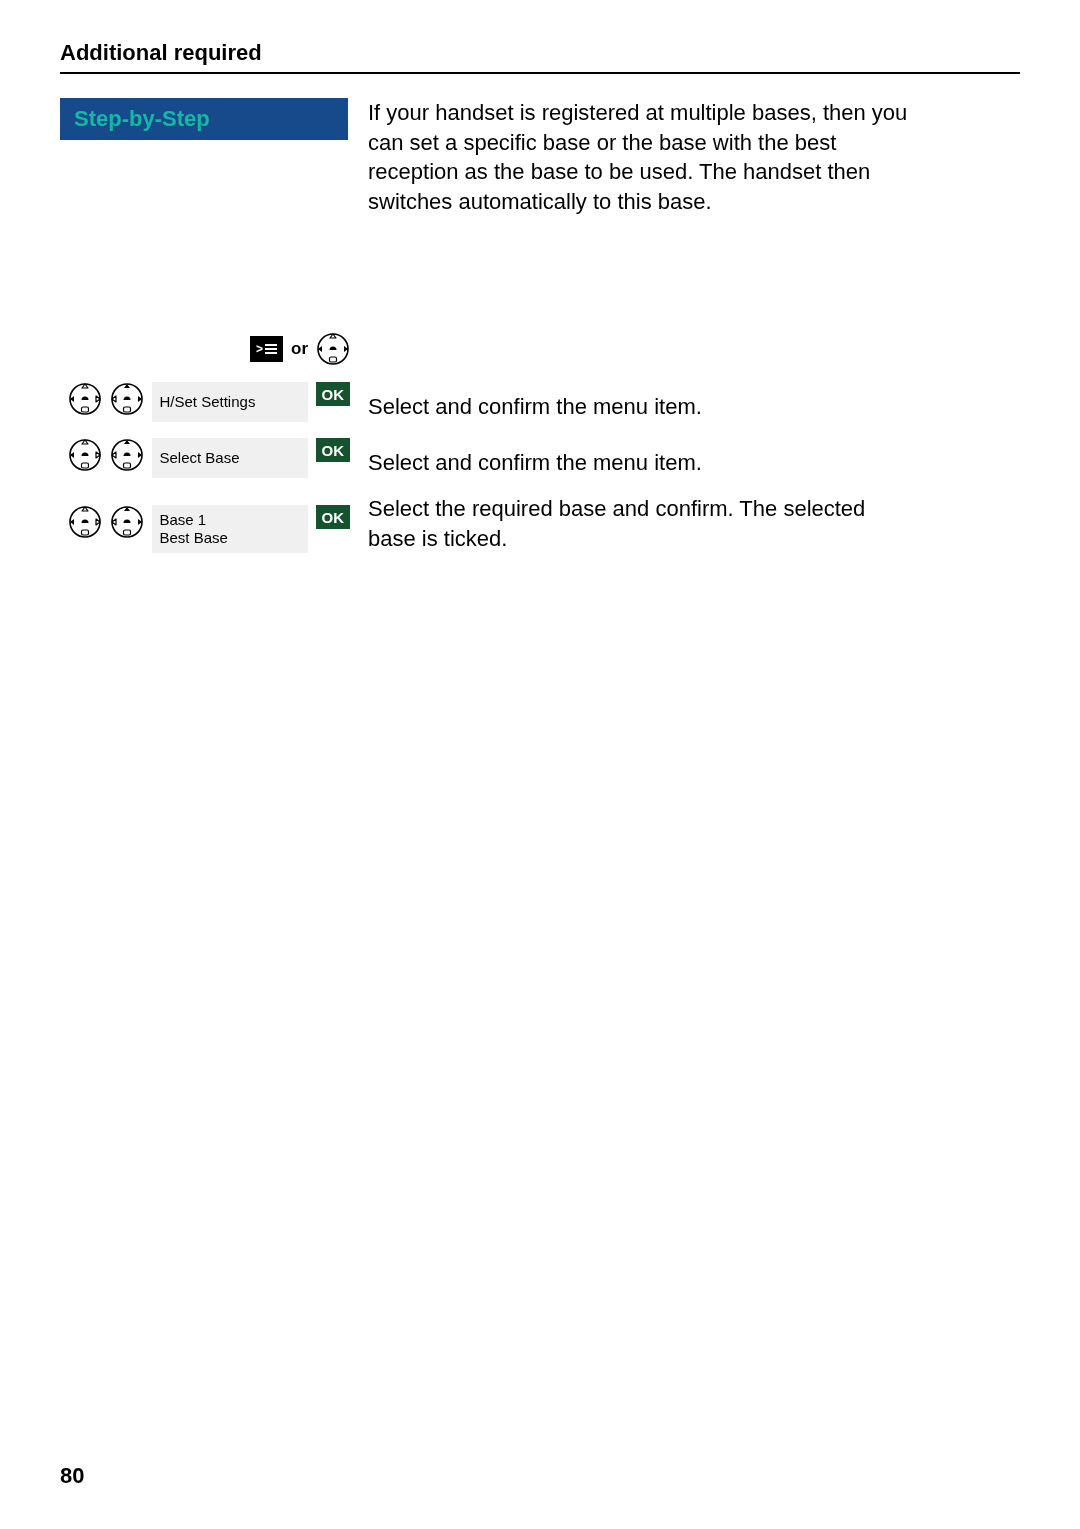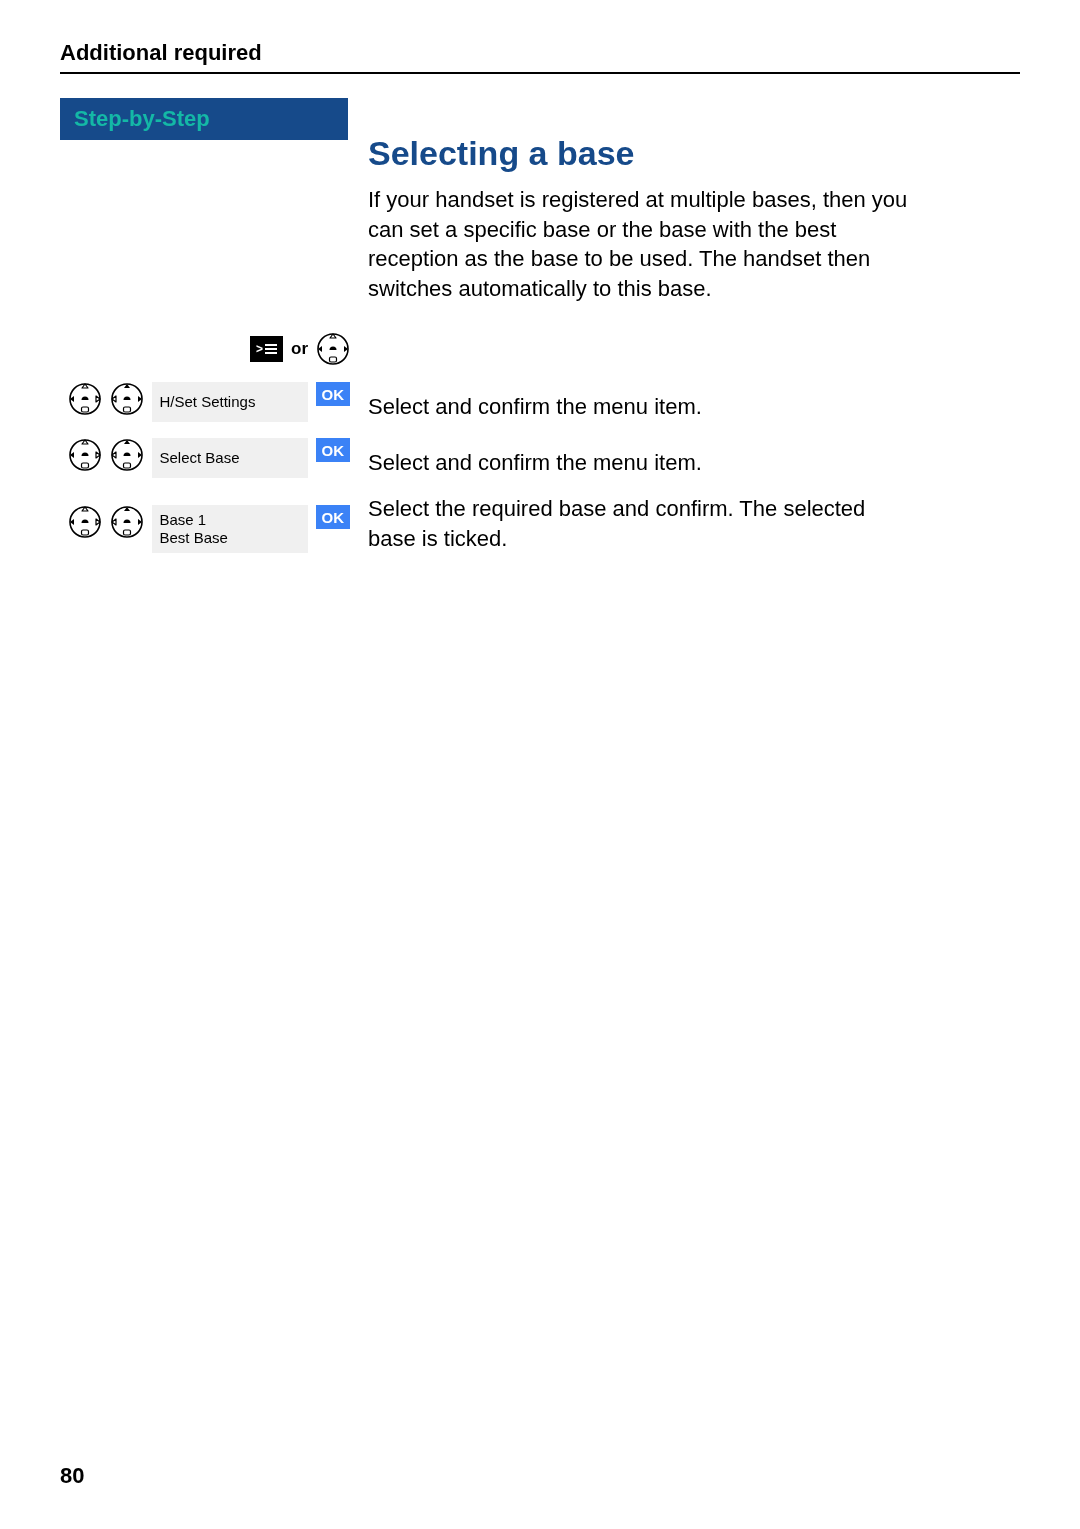--- a/index.html
+++ b/index.html
@@ -12,21 +12,21 @@
   .right{flex:1;padding-left:18px;}
   .step-bar{background:#164a8a;color:#14b8a6;font-size:22px;font-weight:bold;padding:8px 14px;width:260px;}
   .section-title{color:#164a8a;font-size:34px;font-weight:bold;margin:36px 0 12px 0;}
   .intro{font-size:22px;line-height:1.35;max-width:550px;}
   .row{display:flex;align-items:flex-end;margin-top:16px;}
   .row .left-cell{width:290px;flex:0 0 290px;display:flex;align-items:flex-start;justify-content:flex-end;}
   .row .right-cell{flex:1;padding-left:18px;font-size:22px;line-height:1.35;max-width:550px;}
   .nav-pair{display:flex;align-items:center;gap:8px;}
   .nav svg{display:block;}
   .field{background:#f0f0f0;width:140px;min-height:28px;font-size:15px;padding:6px 8px;margin-left:8px;line-height:1.2;display:flex;flex-direction:column;justify-content:center;}
-  .ok-badge{background:#3b82f6;color:#fff;font-size:15px;font-weight:bold;padding:2px 6px;margin-left:8px;white-space:nowrap;height:20px;display:flex;align-items:center;}
+  .ok-badge{background:#14532d;color:#fff;font-size:15px;font-weight:bold;padding:2px 6px;margin-left:8px;white-space:nowrap;height:20px;display:flex;align-items:center;}
   .or-label{font-size:17px;font-weight:bold;margin:0 8px;}
   .menu-icon{background:#000;color:#fff;font-size:15px;font-weight:bold;padding:3px 6px;display:flex;align-items:center;gap:2px;height:20px;}
   .menu-icon .angle{font-size:12px;line-height:1;}
   .menu-icon .lines{display:flex;flex-direction:column;gap:2px;}
   .menu-icon .lines span{display:block;width:12px;height:2px;background:#fff;}
   .row0{align-items:center;}
   .row0 .left-cell{justify-content:flex-end;align-items:center;}
   .footer{position:absolute;left:60px;bottom:40px;font-size:22px;font-weight:bold;}
   .spacer-top{height:176px;}
 </style>
@@ -36,21 +36,20 @@
 <div class="page">
   <div class="header-title">Additional required</div>
   <hr class="rule">
 
   <div class="cols">
     <div class="left">
       <div class="step-bar">Step-by-Step</div>
       <div class="spacer-top"></div>
     </div>
     <div class="right">
-      <div class="section-title">Selecting a base</div>
       <div class="intro">If your handset is registered at multiple bases, then you can set a specific base or the base with the best reception as the base to be used. The handset then switches automatically to this base.</div>
     </div>
   </div>
 
   <div class="row row0">
     <div class="left-cell">
       <span class="menu-icon">
         <span class="angle">&gt;</span>
         <span class="lines">
             <span></span>

